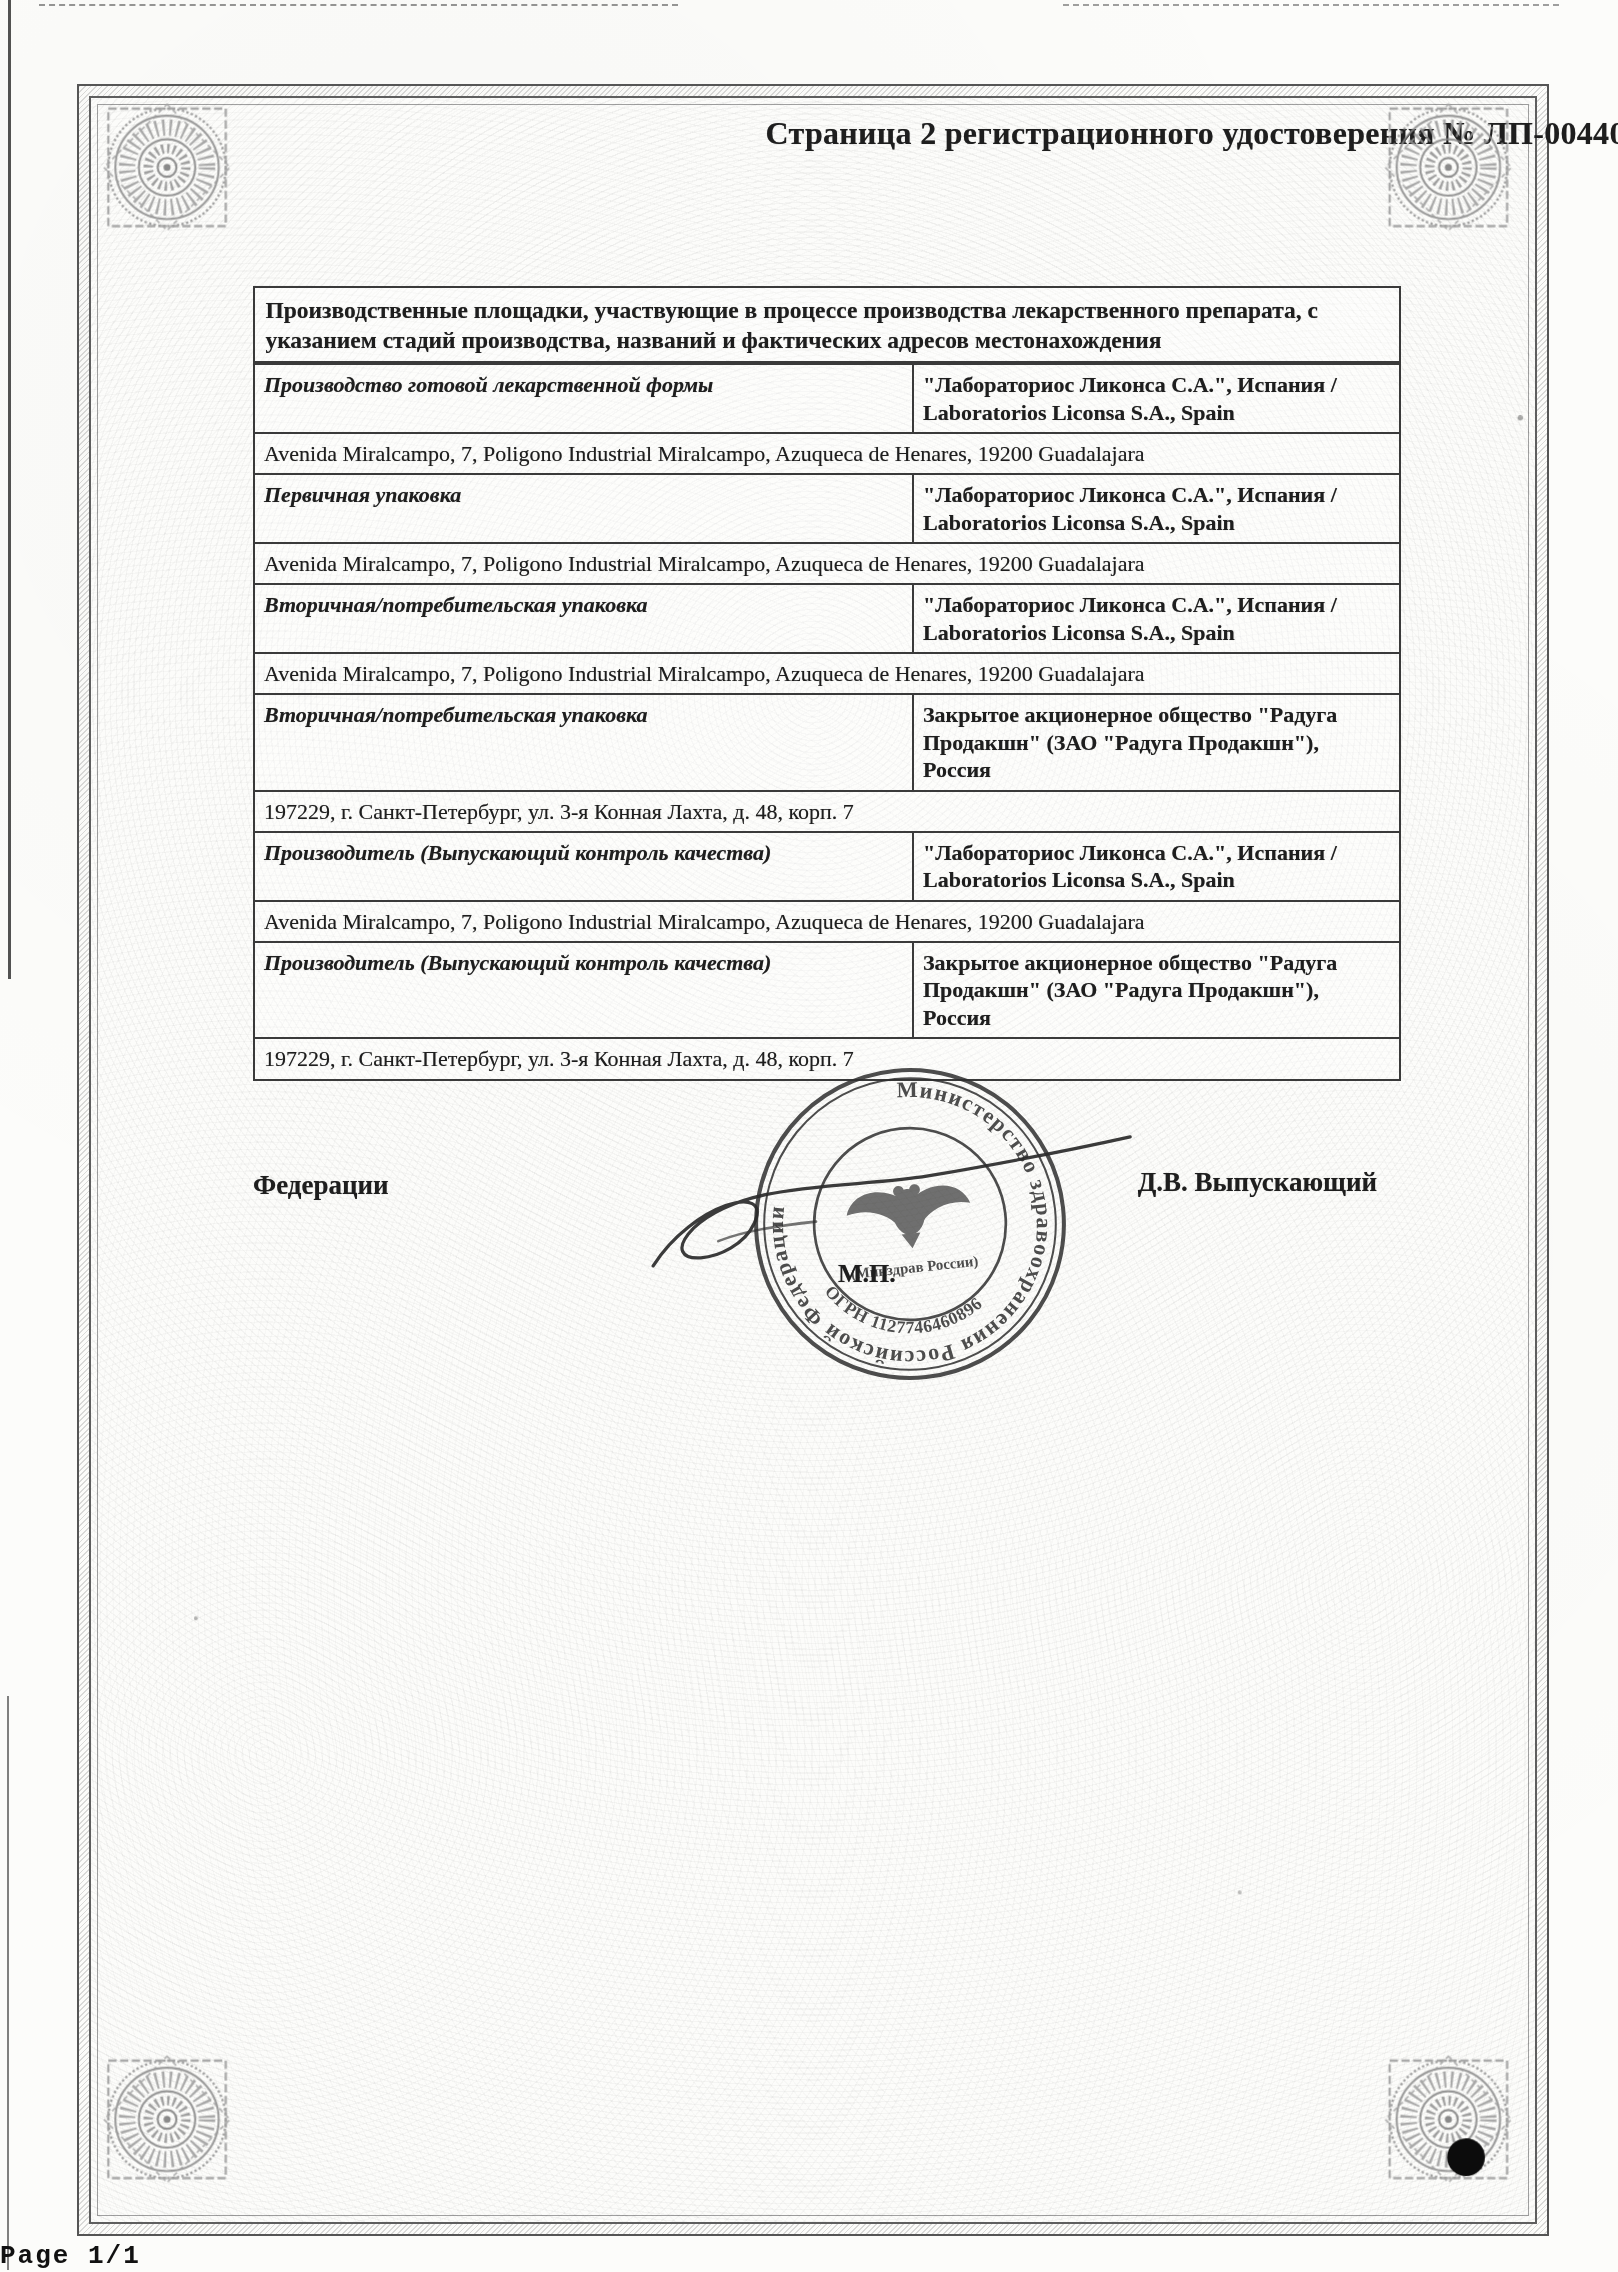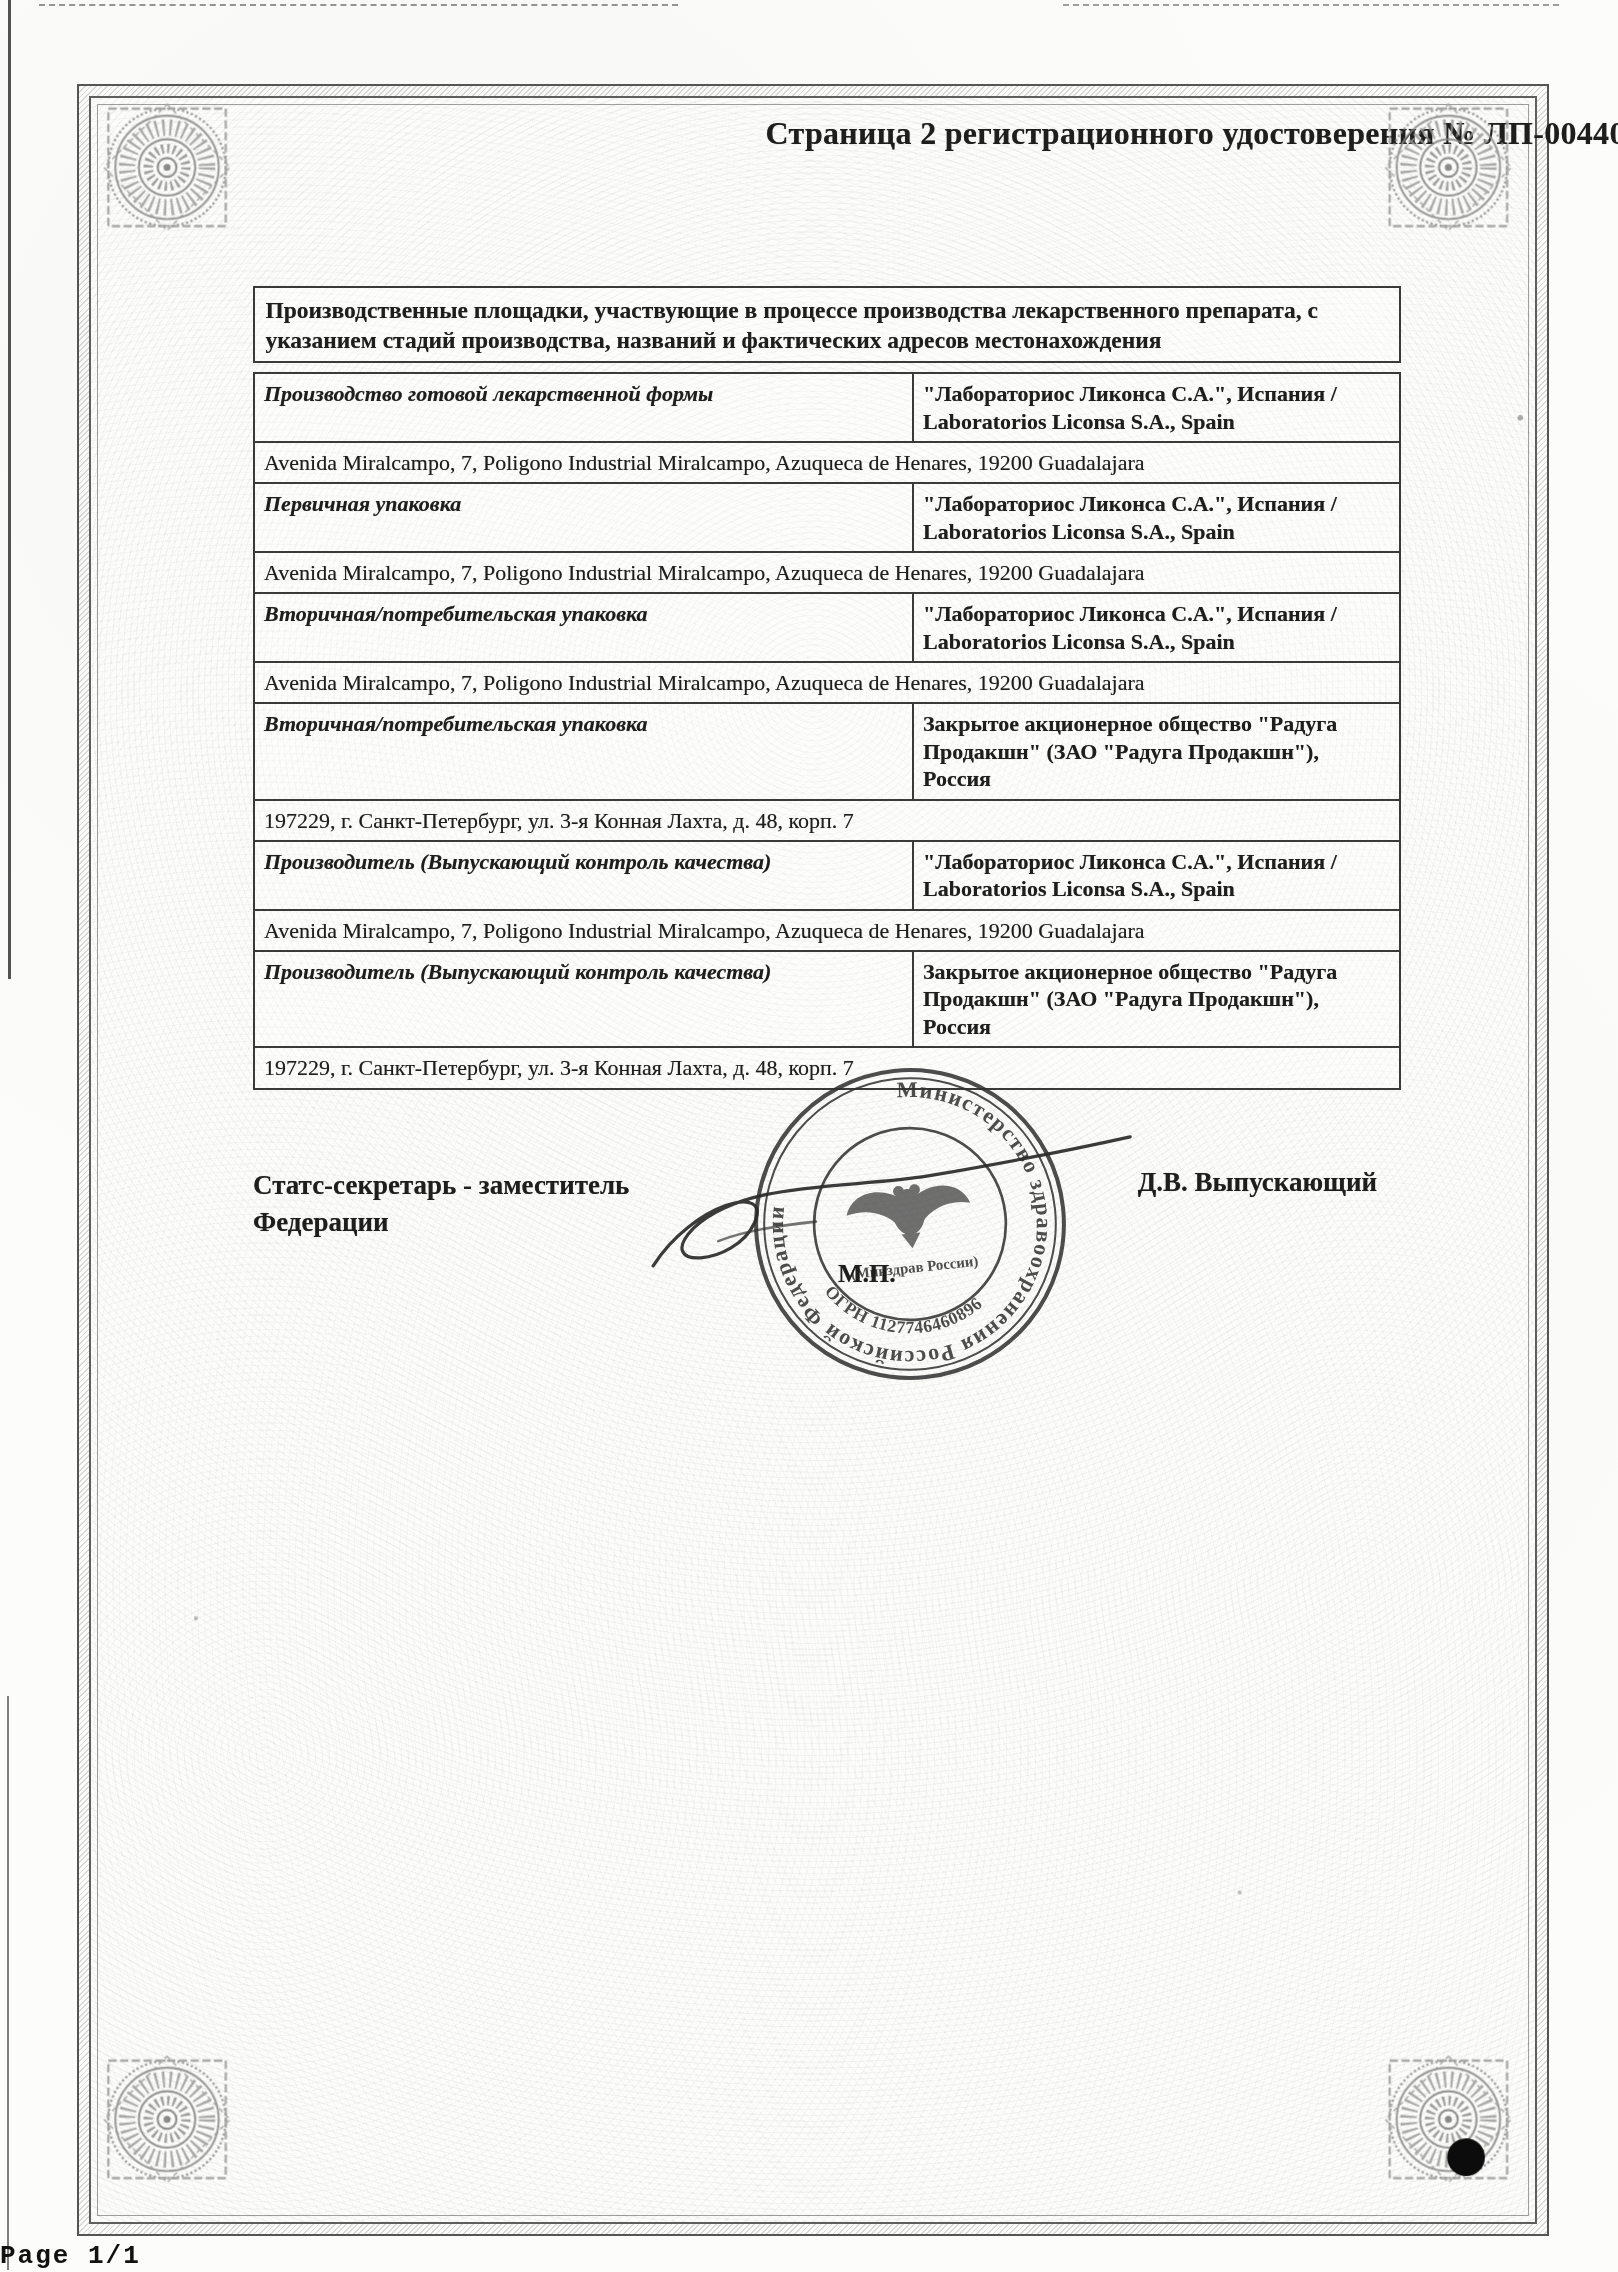--- a/index.html
+++ b/index.html
@@ -49,21 +49,21 @@
 
   .doc-title{
     position:absolute;top:115px;left:0;width:100%;
     text-align:right;font-size:32px;font-weight:bold;letter-spacing:0.3px;padding-left:24px;
   }
 
   .table-block{position:absolute;left:253px;top:286px;width:1148px;}
   .table-header-box{
     border:2.6px solid #3a3a3a;padding:6.5px 10.4px;
     font-weight:bold;font-size:23.5px;line-height:1.28;
-    margin-bottom:9px;background:rgba(255,255,255,.35);
+    background:rgba(255,255,255,.35);
   }
   table.sites{width:100%;border-collapse:collapse;}
   table.sites td{
     border:2.6px solid #3a3a3a;padding:5.9px 9px;
     font-size:22px;line-height:1.25;vertical-align:top;
     background:rgba(255,255,255,.3);
   }
   td.stage-cell{width:639px;font-style:italic;font-weight:bold;}
   td.manufacturer-cell{font-weight:bold;}
   td.address-cell{font-weight:normal;}
@@ -158,21 +158,20 @@
               <td class="manufacturer-cell inky">Закрытое акционерное общество "Радуга Продакшн" (ЗАО "Радуга Продакшн"), Россия</td>
             </tr>
             <tr>
               <td colspan="2" class="address-cell inky">197229, г. Санкт-Петербург, ул. 3-я Конная Лахта, д. 48, корп. 7</td>
             </tr>
           </tbody>
       </table>
     </div>
 
     <div class="sig-position inky">
-      <div>Статс-секретарь - заместитель</div>
       <div>Федерации</div>
     </div>
 
     <div class="sig-name inky">Д.В. Выпускающий</div>
 
     <svg class="seal-svg" viewBox="0 0 480 480">
       <defs>
         <path id="seal-outer-path" d="M 240,52 A 188,188 0 1 1 239.9,52"></path>
         <path id="seal-inner-path" d="M 78,240 A 162,162 0 0 0 402,240"></path>
       </defs>

